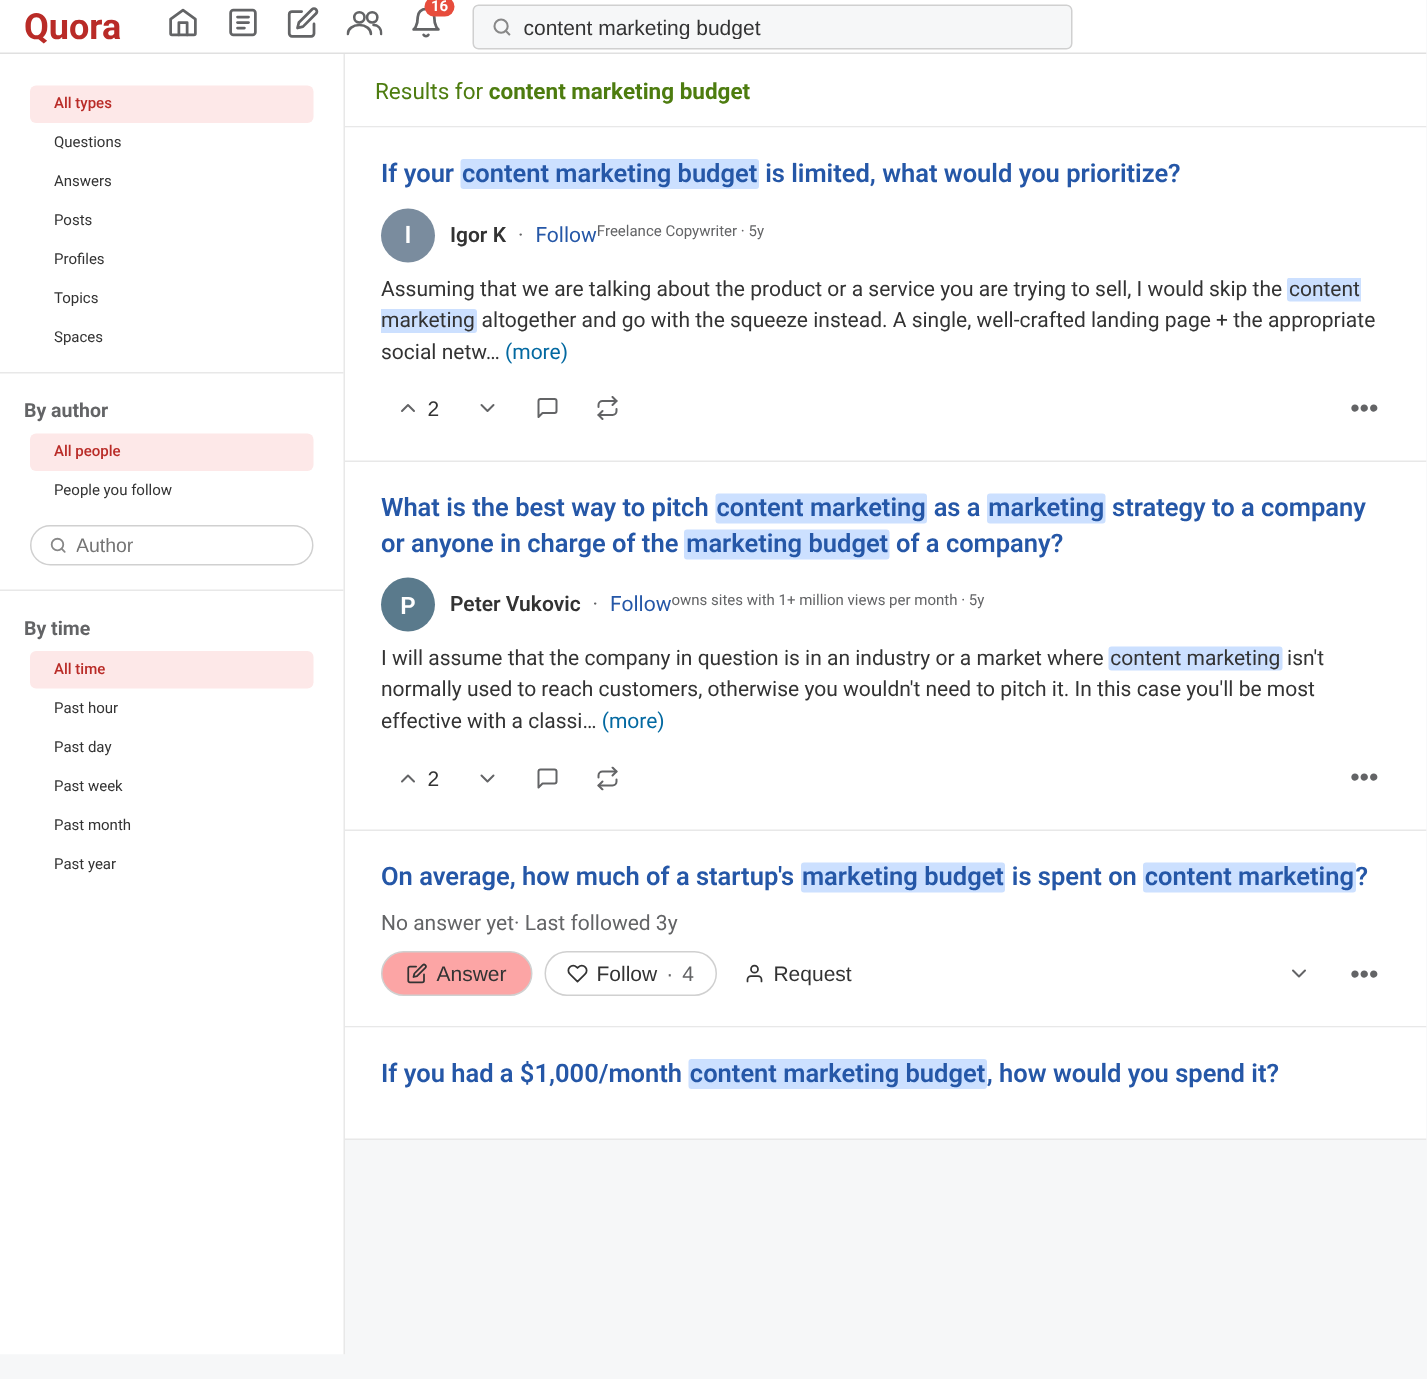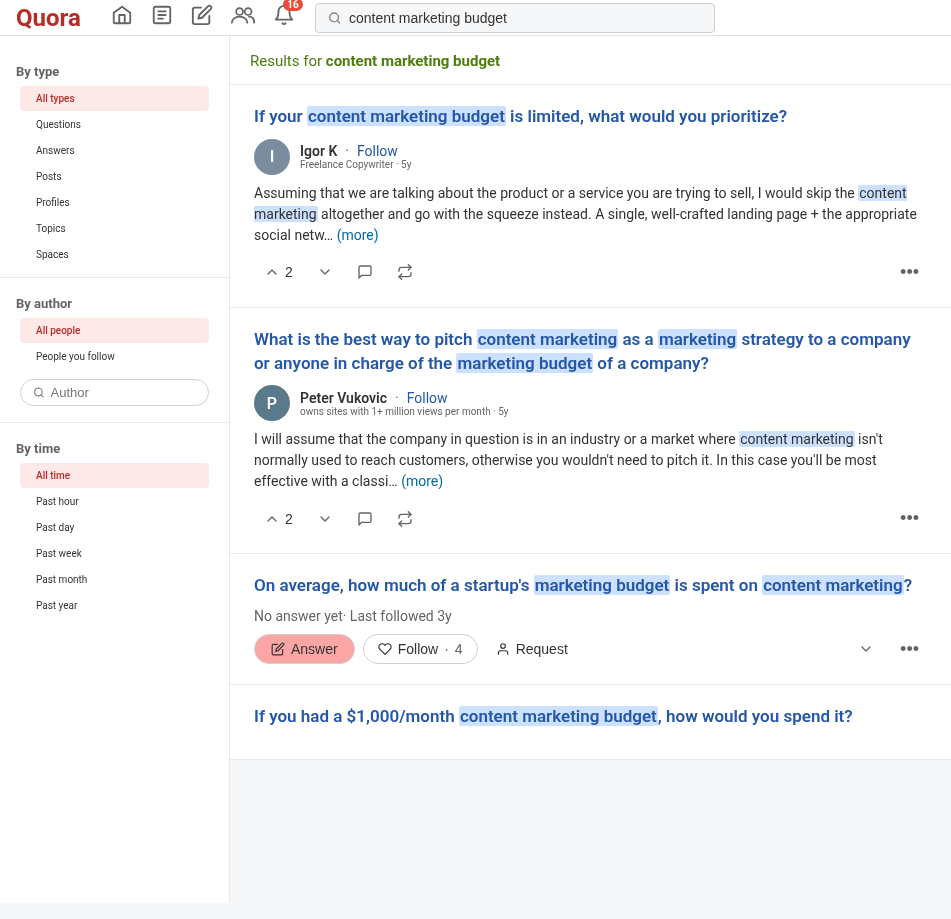--- a/index.html
+++ b/index.html
@@ -182,21 +182,21 @@
       background: #888;
       overflow: hidden;
       flex-shrink: 0;
       display: flex;
       align-items: center;
       justify-content: center;
       font-size: 16px;
       color: #fff;
       font-weight: 600;
     }
-    .author-info { display: flex; flex-direction: column; }
+    .author-info { display: flex; flex-direction: row; }
     .author-name-row {
       display: flex;
       align-items: center;
       gap: 8px;
       font-size: 14px;
     }
     .author-name { font-weight: 600; color: #333; }
     .follow-link { color: #2557a7; cursor: pointer; font-size: 14px; }
     .author-meta { font-size: 10px; color: #636466; }
     .excerpt {
@@ -349,21 +349,20 @@
         <circle cx="11" cy="11" r="8"></circle>
         <line x1="21" y1="21" x2="16.65" y2="16.65"></line>
       </svg>
     <input type="text" value="content marketing budget" style="">
   </div>
 </div>
 
 <div class="main-layout">
 
   <div class="sidebar">
-    <div class="sidebar-section-title">By type</div>
     <div class="sidebar-item active">
         <span>All types</span>
       </div>
     <div class="sidebar-item">
         <span>Questions</span>
       </div>
     <div class="sidebar-item">
         <span>Answers</span>
       </div>
     <div class="sidebar-item">

